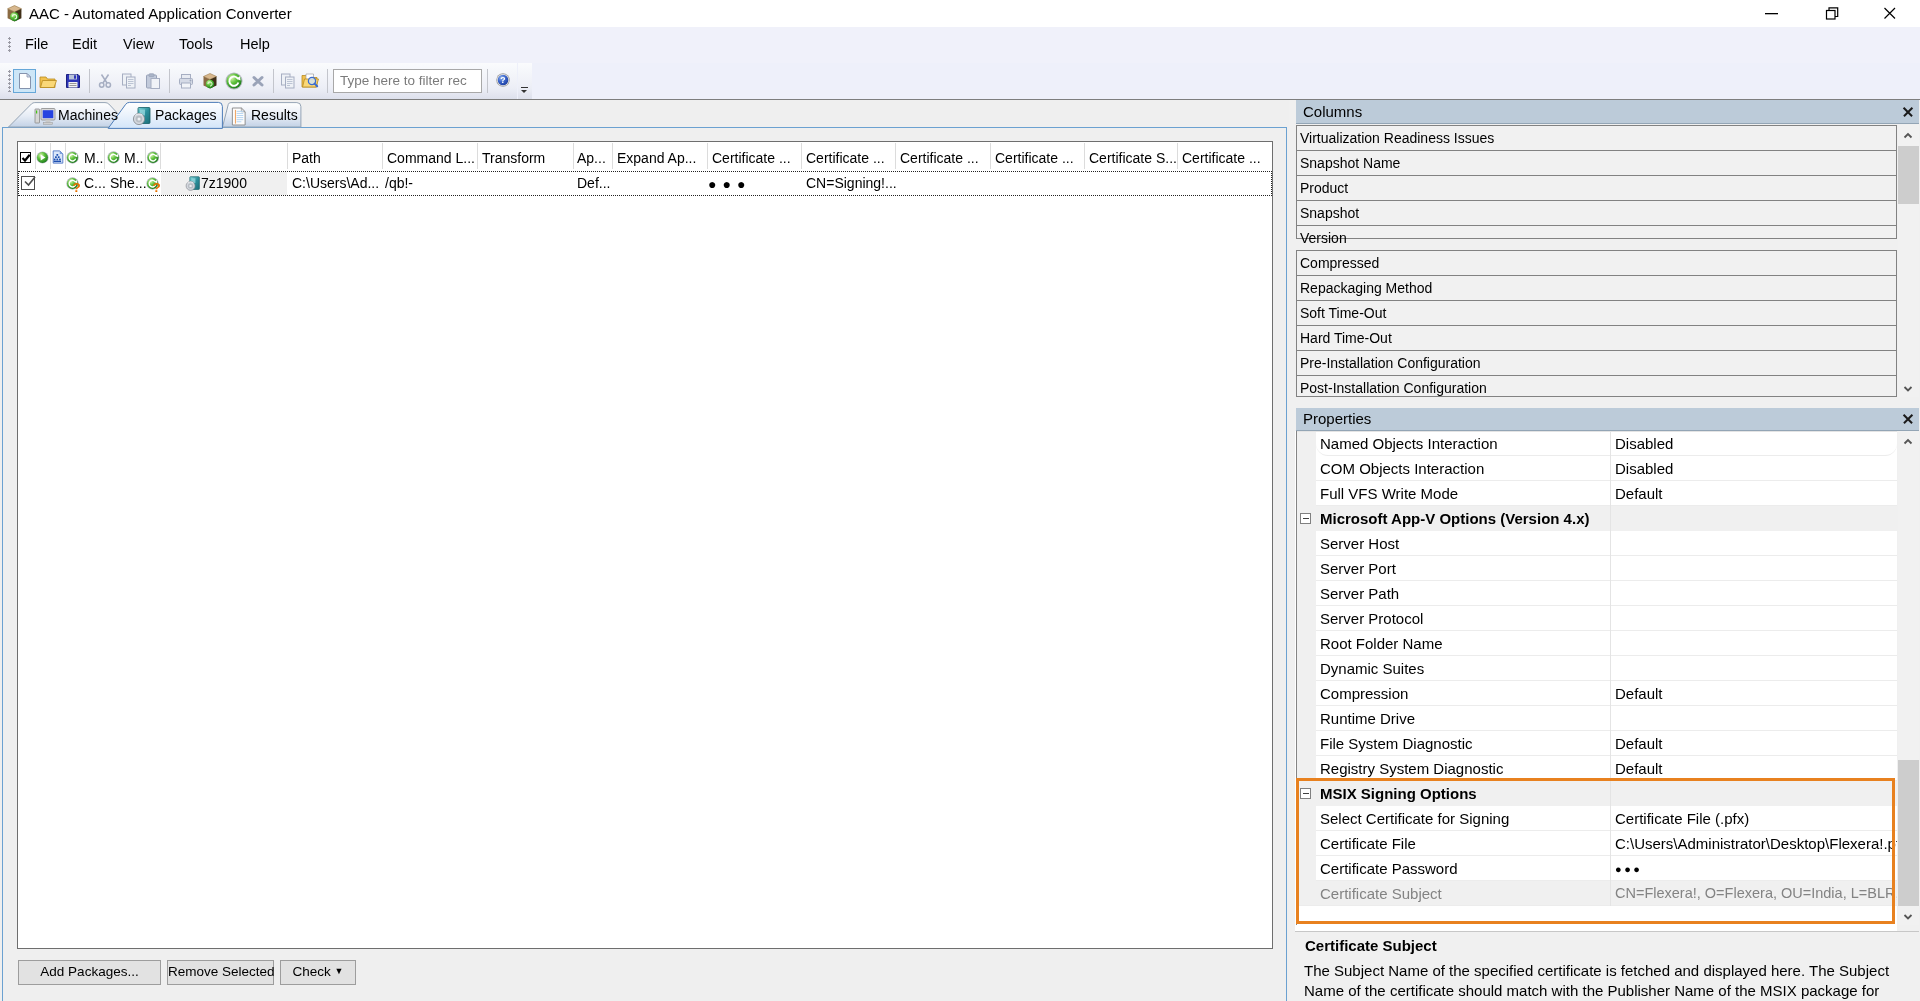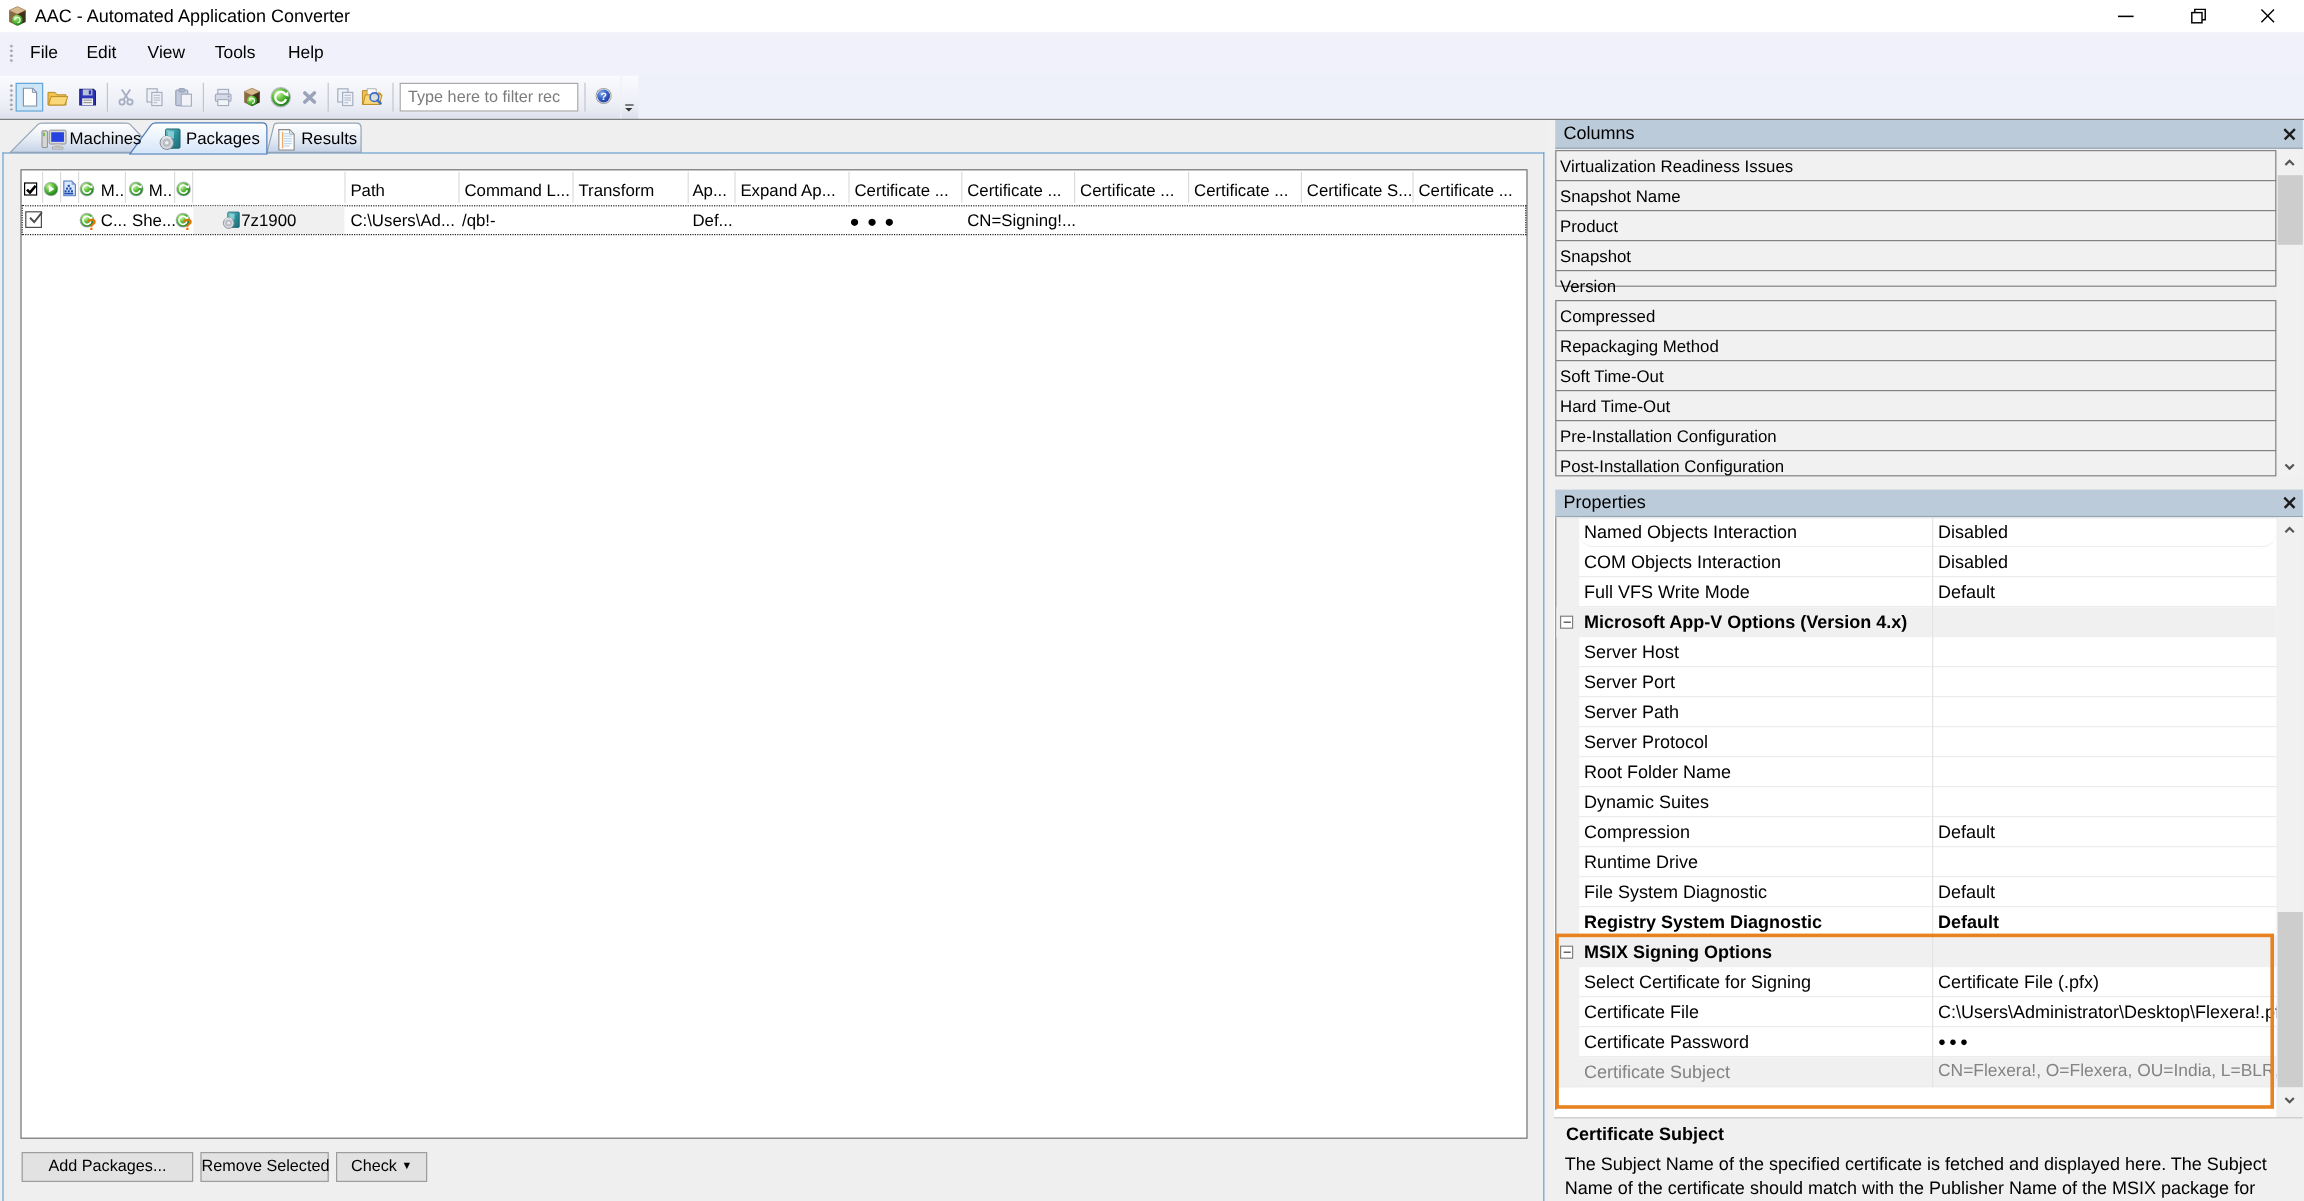--- a/index.html
+++ b/index.html
@@ -435,21 +435,21 @@
       <span class="vl" style="">Default</span>
     </div>
   <div class="prow pline" style="top:706px;">
       <span class="nm" style="">Runtime Drive</span>
       <span class="vl" style=""></span>
     </div>
   <div class="prow pline" style="top:731px;">
       <span class="nm" style="">File System Diagnostic</span>
       <span class="vl" style="">Default</span>
     </div>
-  <div class="prow pline" style="top:756px;font-weight:bold;">
+  <div class="prow pline" style="top:756px;">
       <span class="nm" style="">Registry System Diagnostic</span>
       <span class="vl" style="">Default</span>
     </div>
   <div class="prow pcat pwide" style="top:781px;">
       <span class="nm">MSIX Signing Options</span>
     </div>
   <div class="expbox" style="top:788px;"></div>
   <div class="prow pline" style="top:806px;">
       <span class="nm" style="">Select Certificate for Signing</span>
       <span class="vl" style="">Certificate File (.pfx)</span>

